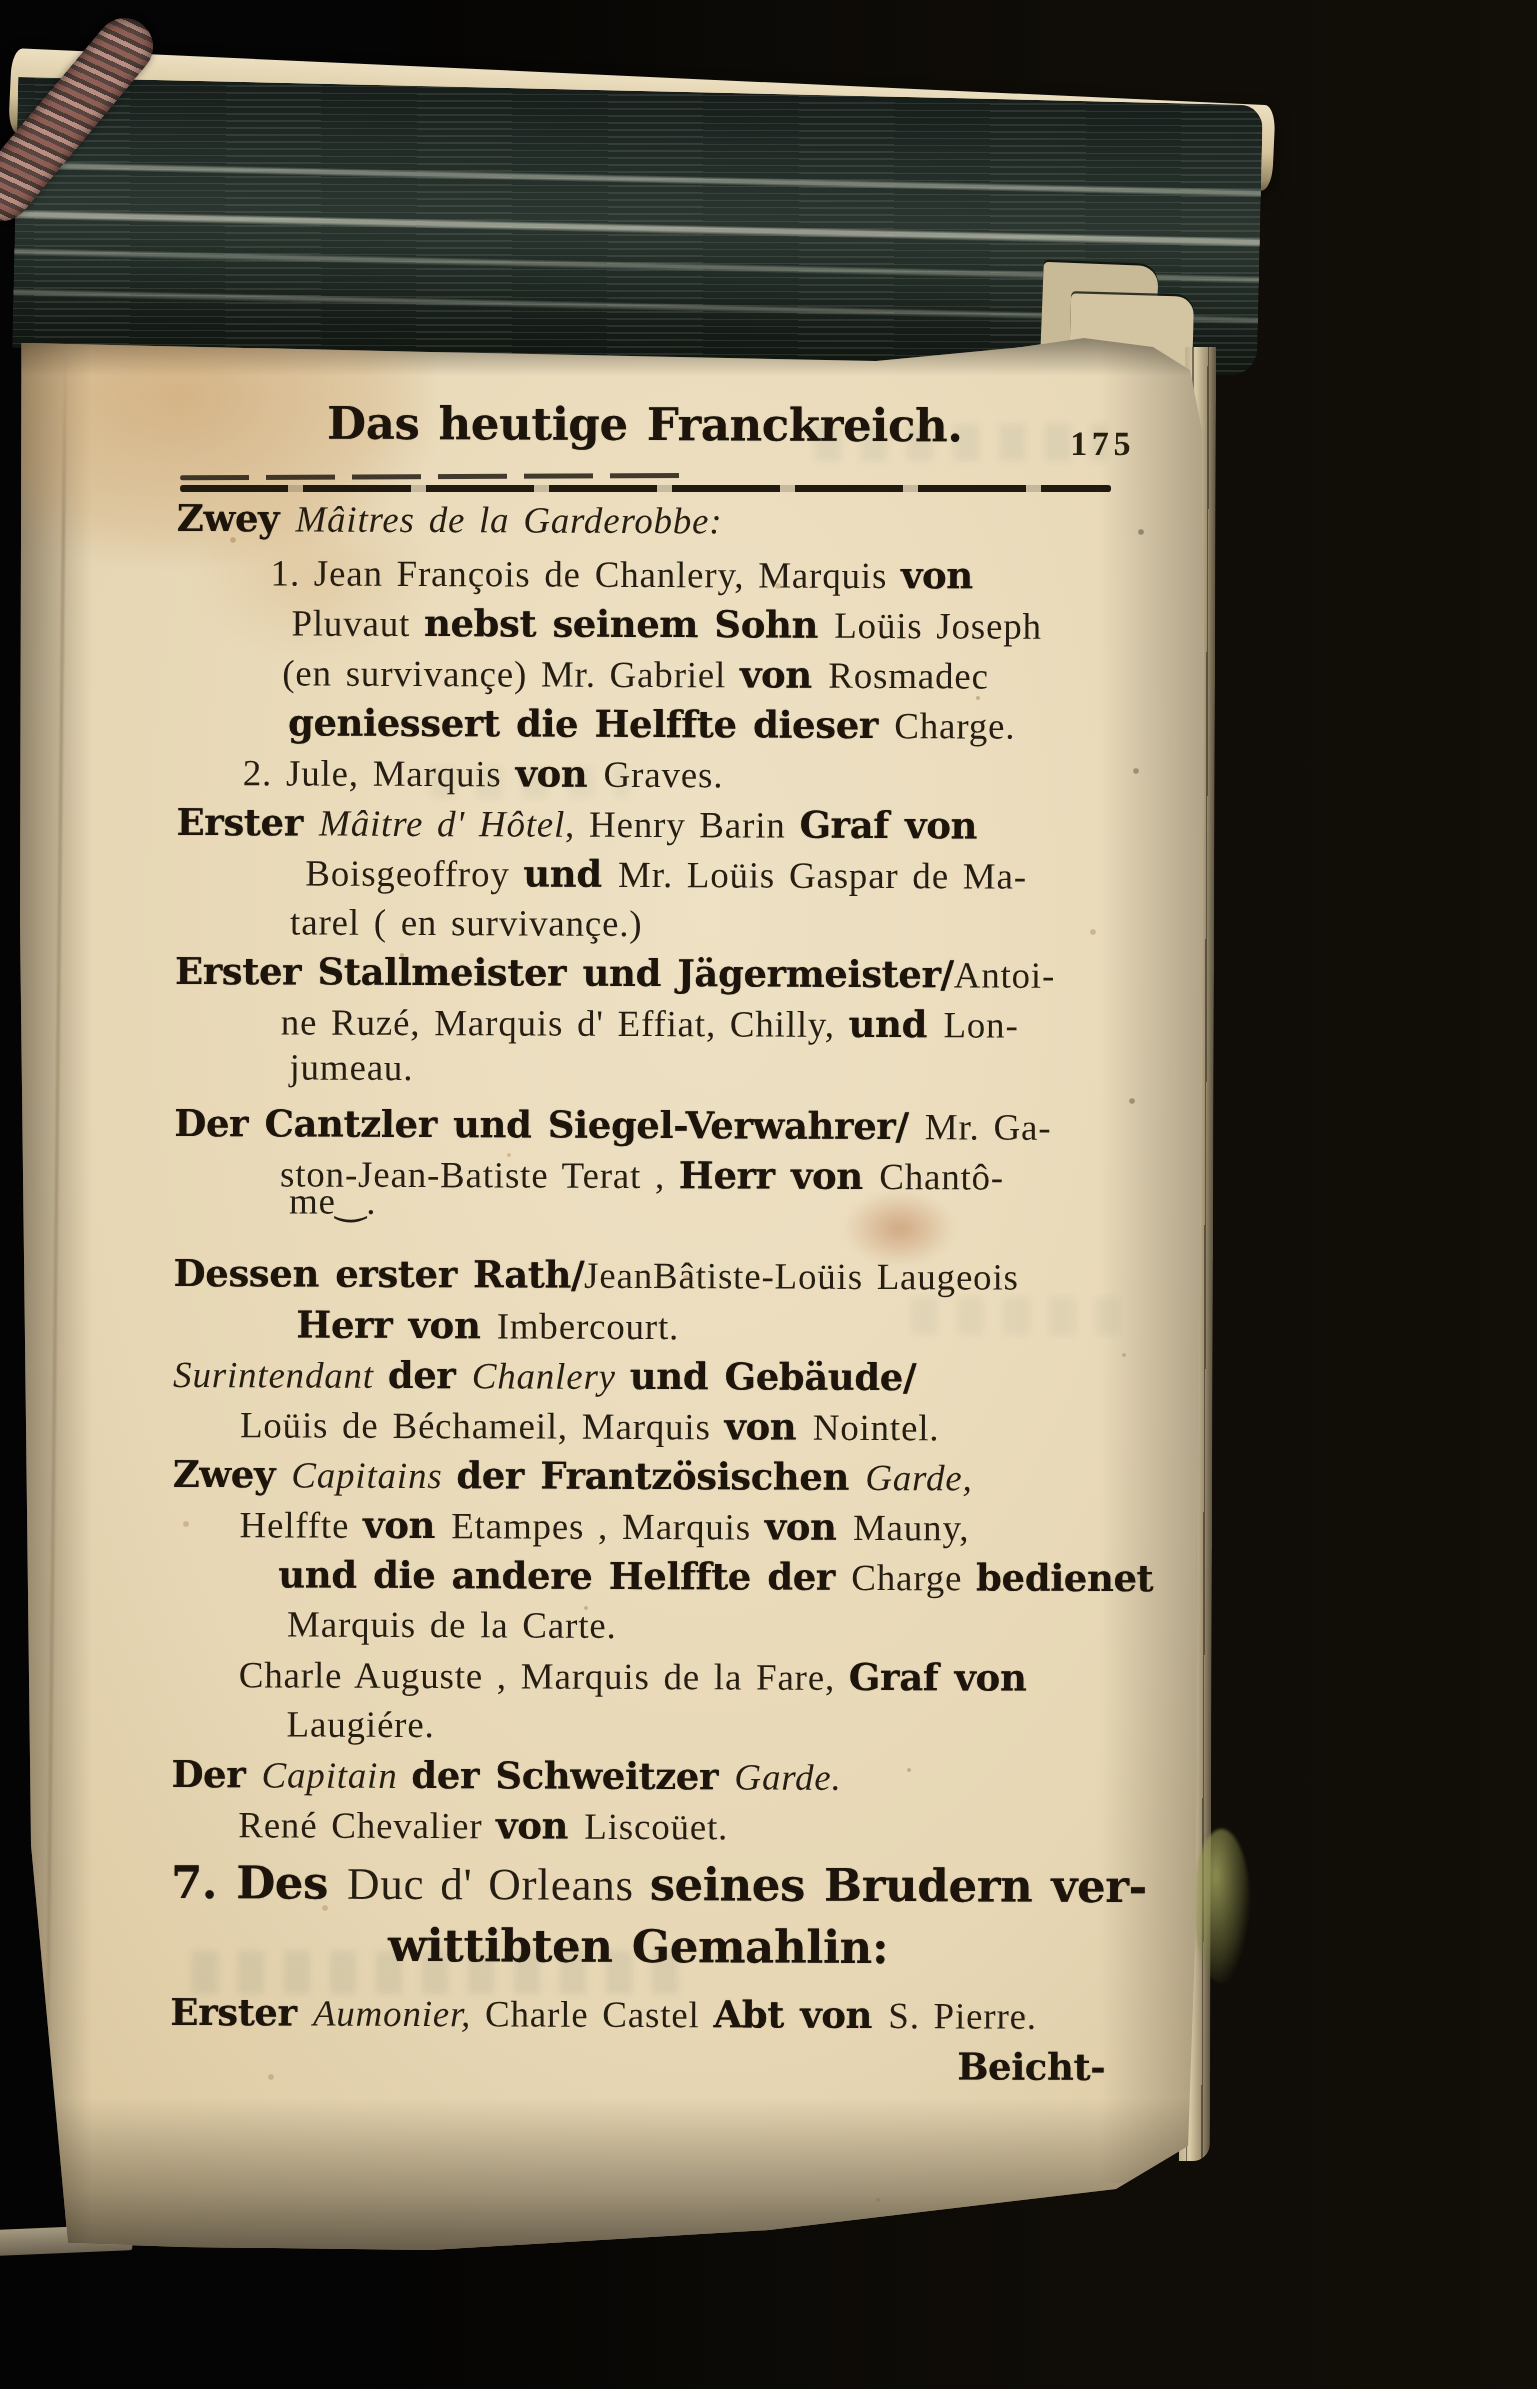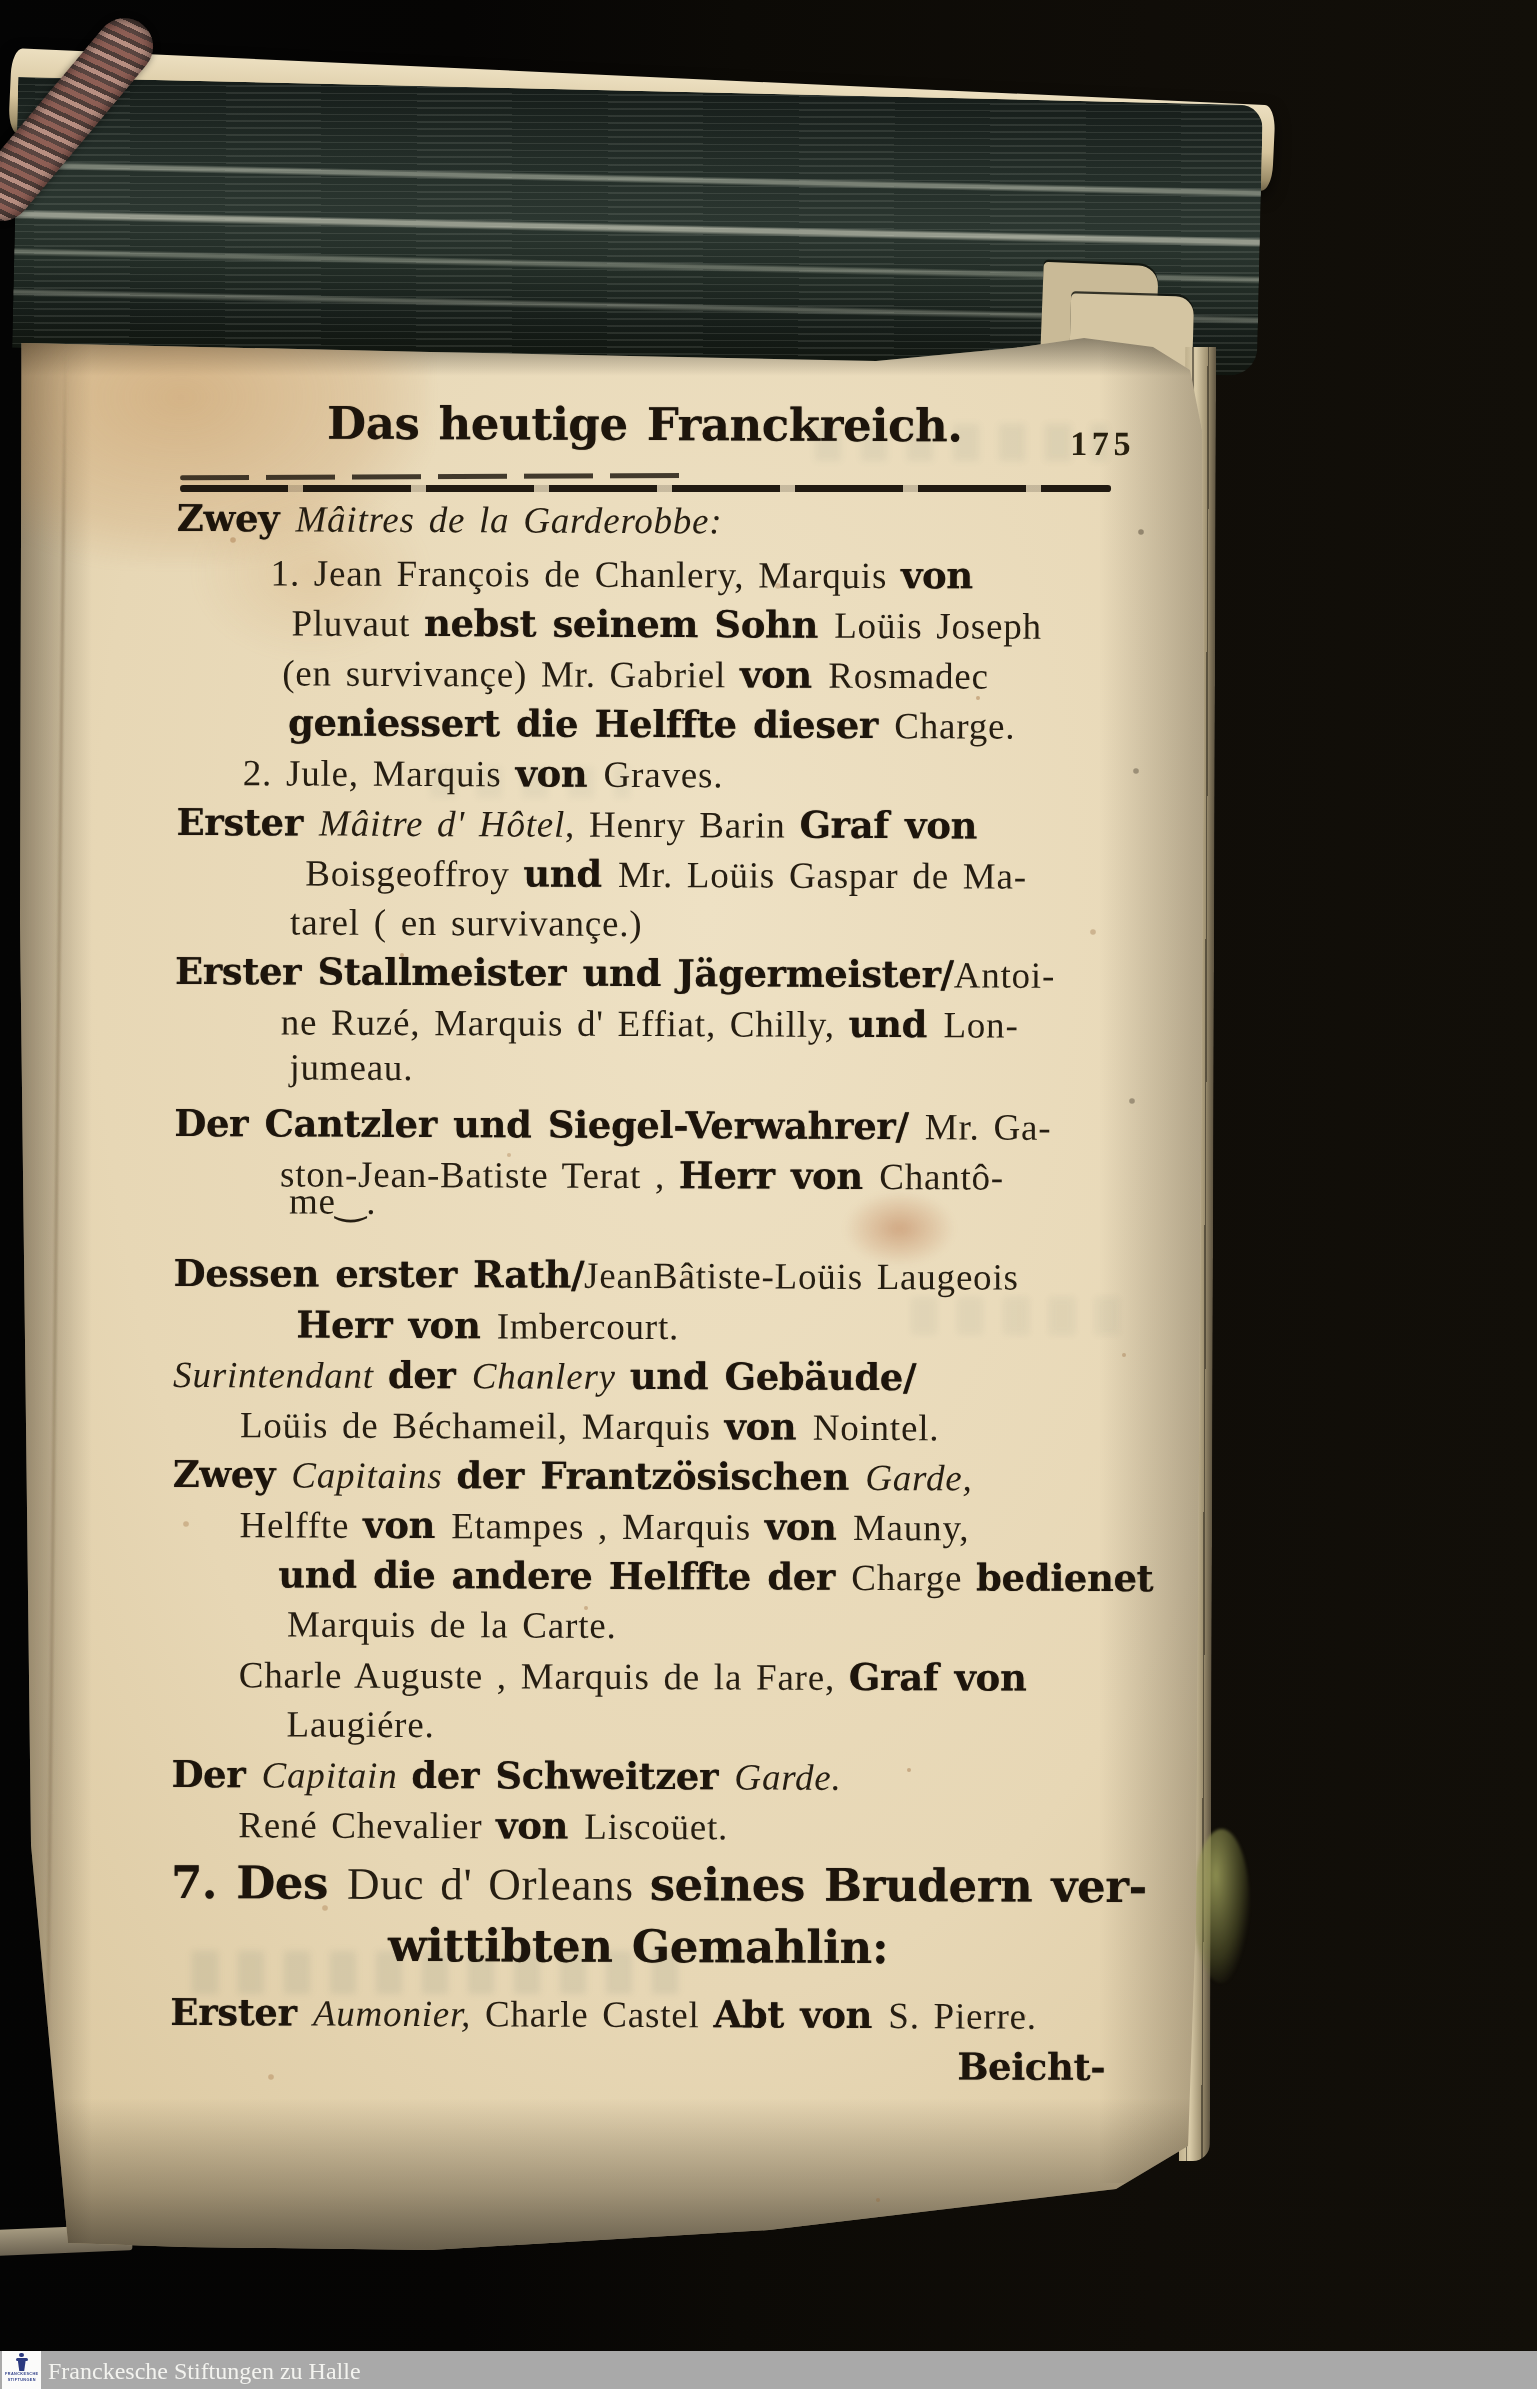--- a/index.html
+++ b/index.html
@@ -173,27 +173,15 @@
       <div class="bl" style="top:1804px;left:244px"><span class="an">René Chevalier </span><span class="fr">von </span><span class="an">Liscoüet.</span></div>
 
       <div class="bl center big" style="top:1858px"><span class="fr">7. Des </span><span class="an">Duc d' Orleans </span><span class="fr">seines Brudern ver-</span></div>
       <div class="bl center big" style="top:1920px"><span class="fr">wittibten Gemahlin:</span></div>
 
       <div class="bl" style="top:1992px;left:177px"><span class="fr">Erster </span><span class="it">Aumonier, </span><span class="an">Charle Castel </span><span class="fr">Abt von </span><span class="an">S. Pierre.</span></div>
       <div class="bl rightal" style="top:2043px"><span class="fr">Beicht-</span></div>
     </div>
   </div>
 
-  <div class="footer-bar">
-    <div class="logo-box">
-      <div class="logo-figure">
-        <div class="lf-head"></div>
-        <div class="lf-arms"></div>
-        <div class="lf-body"></div>
-      </div>
-      <div class="logo-caption">FRANCKESCHE</div>
-      <div class="logo-caption">STIFTUNGEN</div>
-    </div>
-    <div class="footer-title">Franckesche Stiftungen zu Halle</div>
-  </div>
 
 </div>
 
 
 </body></html>

